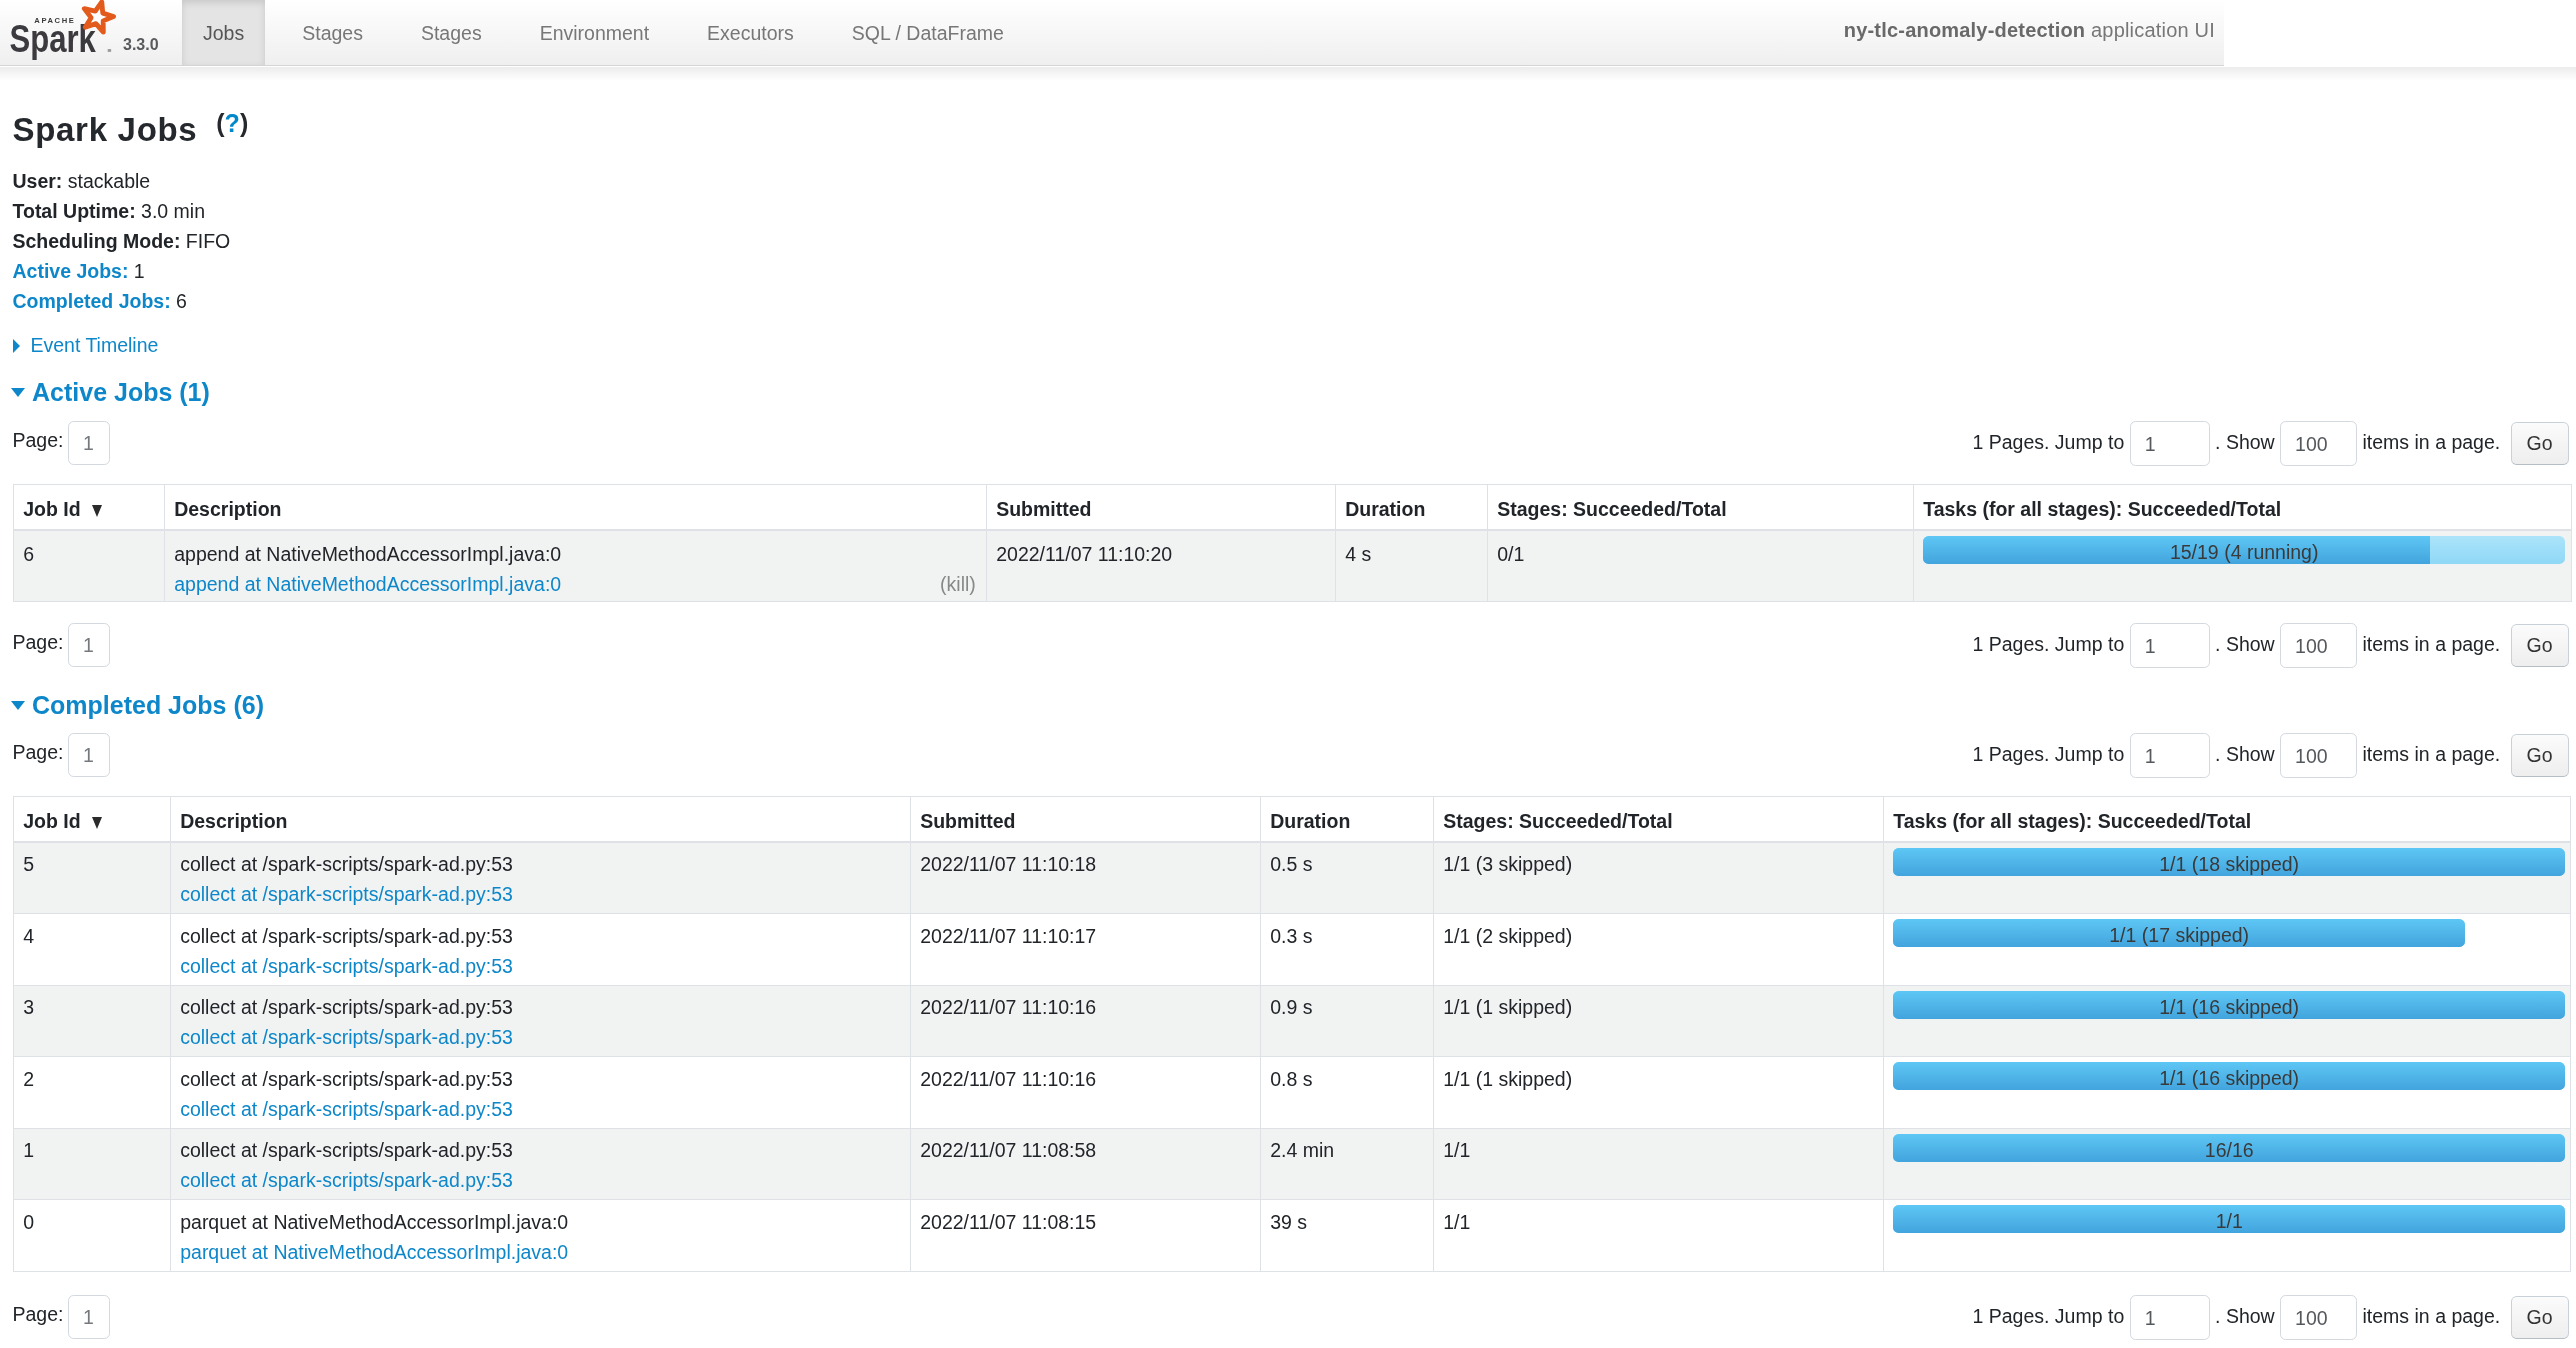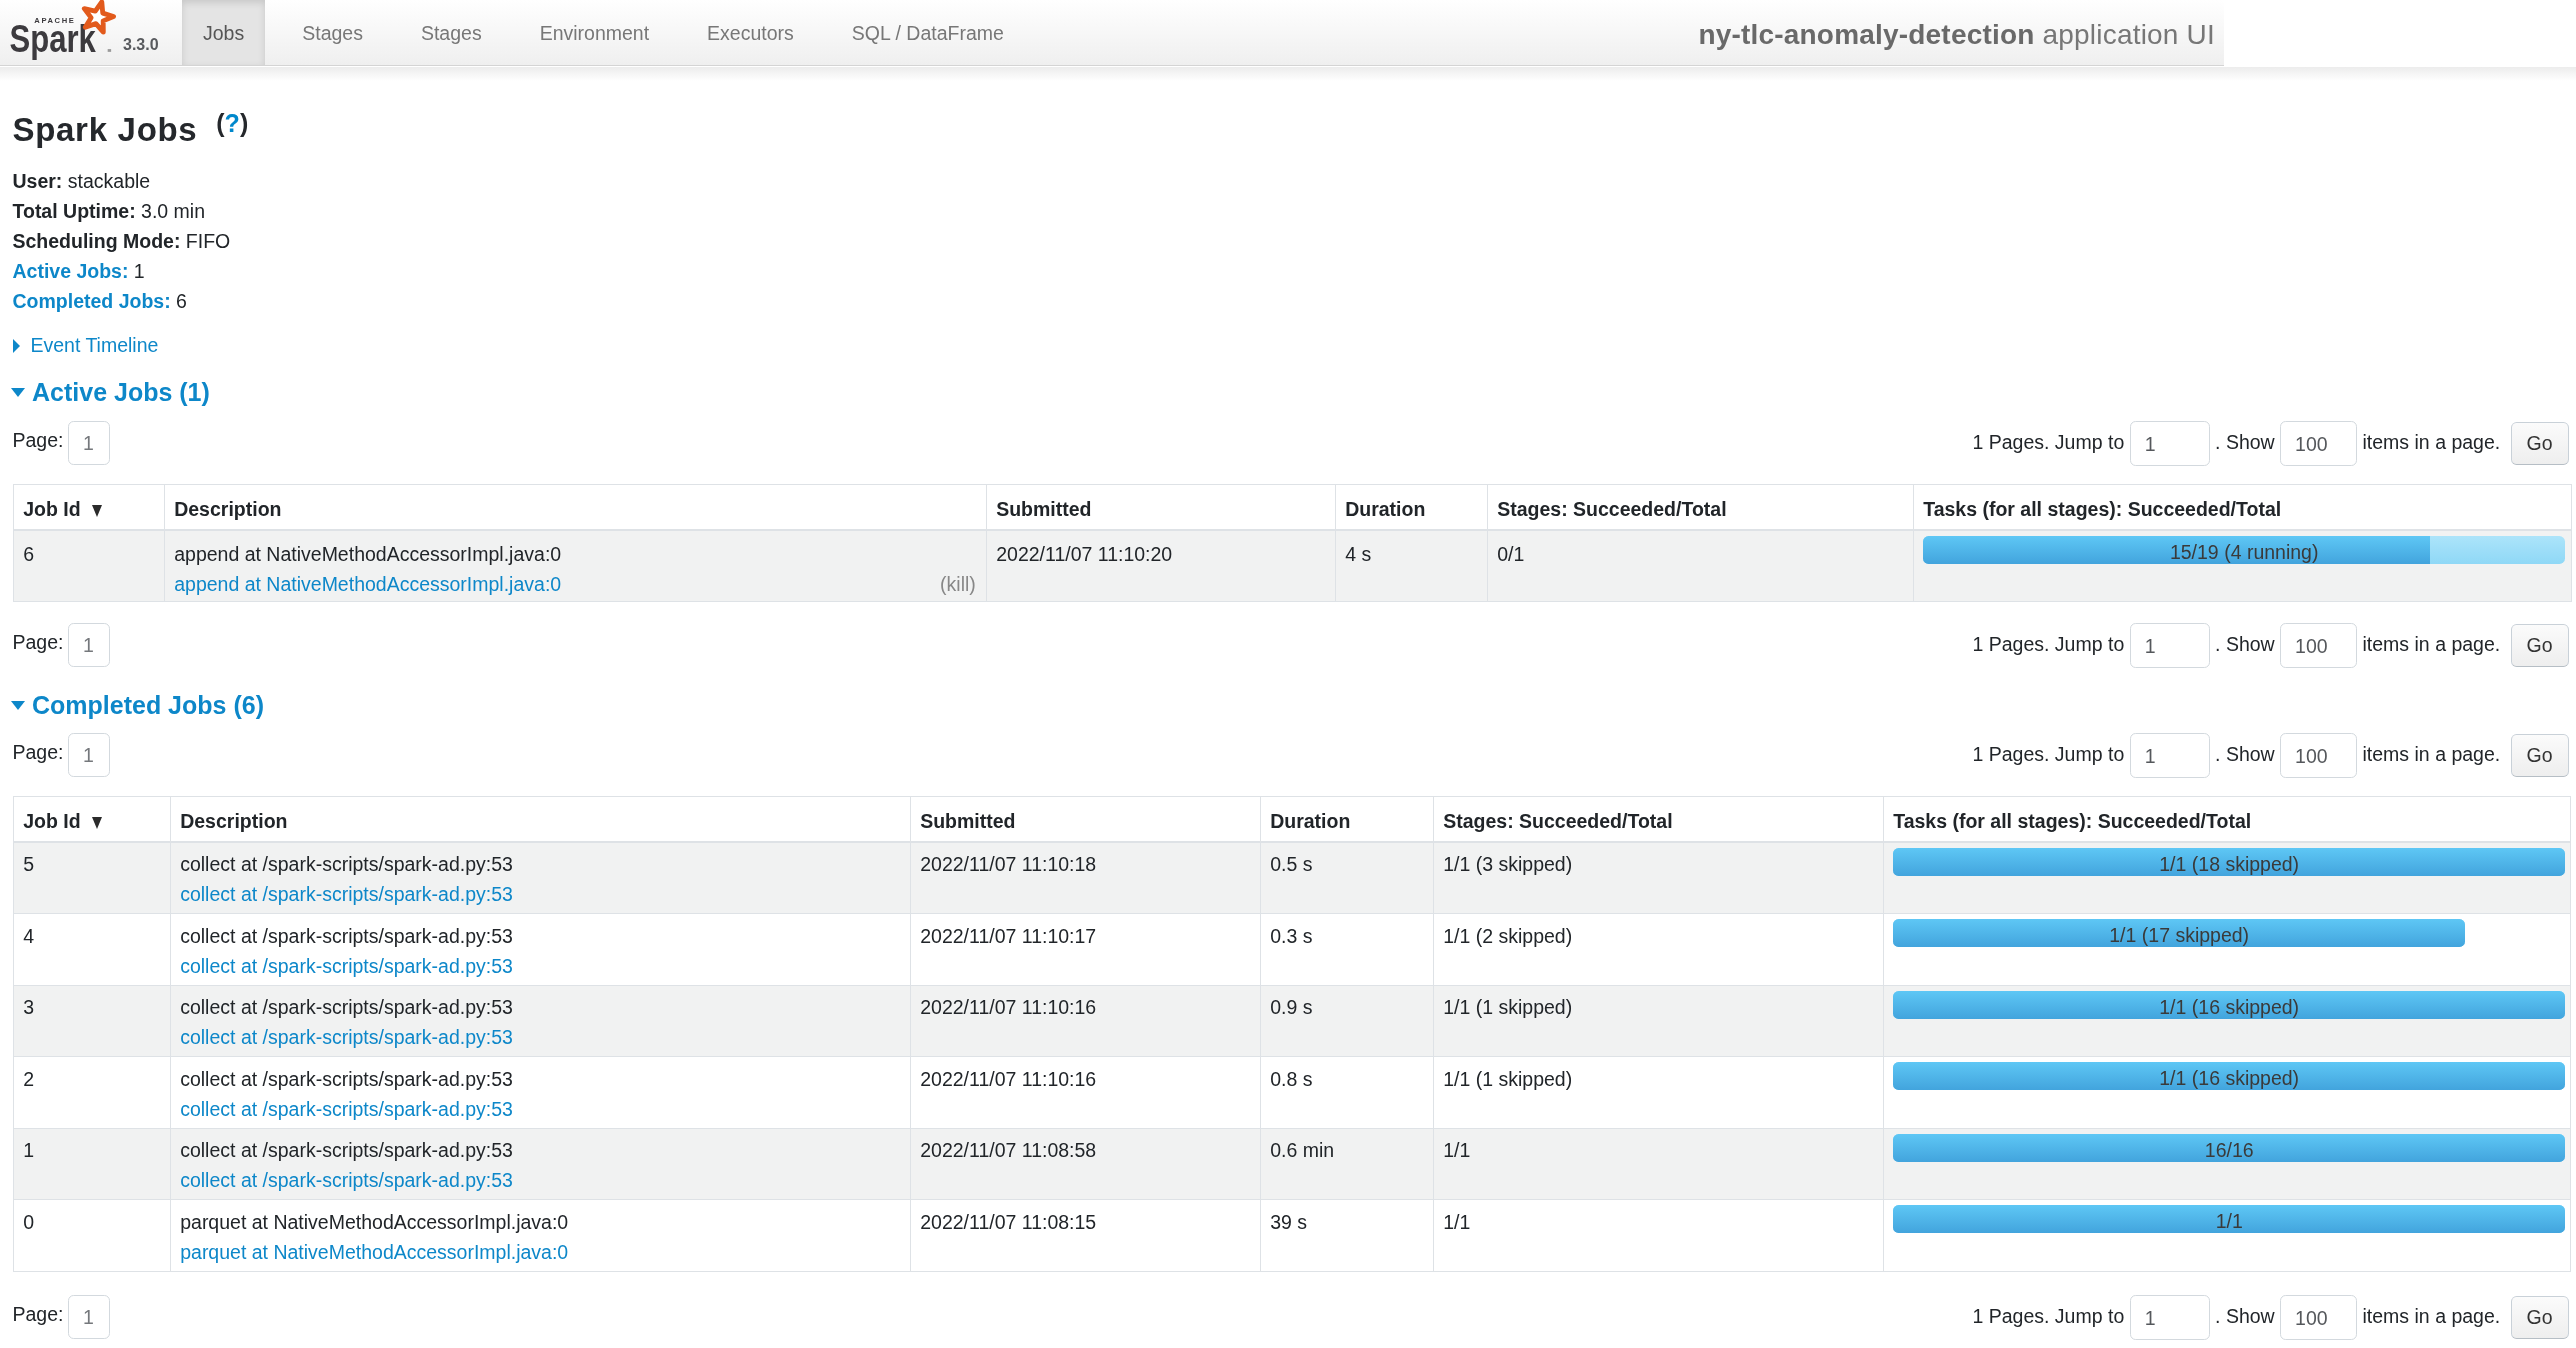--- a/index.html
+++ b/index.html
@@ -9,21 +9,21 @@
 
 
 #navbar { position:absolute; left:0; top:0; width:2224px; height:65px;
   background:linear-gradient(#ffffff, #efefef); border-bottom:1.4px solid #d4d4d4; }
 #navshadow { position:absolute; left:0; top:67px; width:2576px; height:14px;
   background:linear-gradient(#ececec, rgba(255,255,255,0)); }
 #tabs { position:absolute; left:182px; top:0; height:65px; display:flex;gap:16px; }
 #tabs .tab { height:65px; padding:0 21px; color:#777; display:flex; align-items:center; }
 #tabs .tab span { position:relative; top:0.7px; }
 #tabs .tab.active { background:#e4e4e4; color:#555; box-shadow:inset 0 2.8px 7px rgba(0,0,0,0.125); }
-#appname { position:absolute; right:9px; top:19px; color:#777; font-size:28px; letter-spacing:0.2px; }
+#appname { position:absolute; right:9px; top:19px; color:#777; font-size:20px; letter-spacing:0.2px; }
 #appname b { color:#696969; }
 #version { position:absolute; left:123px; top:36px; font-weight:bold; font-size:16px; color:#585a5e; }
 
 
 h2.pagetitle { position:absolute; left:12.5px; top:109px; font-size:33px; font-weight:bold; color:#25282c; letter-spacing:0.7px; }
 h2.pagetitle sup { font-size:25px; font-weight:bold; vertical-align:9px; letter-spacing:0; margin-left:9px; }
 h2.pagetitle sup a { color:#0088cc; text-decoration:none; }
 
 #infolist { position:absolute; left:12.5px; top:166px; line-height:30px; }
 #infolist b { font-weight:bold; }
@@ -277,21 +277,21 @@
           <div class="pbar" style="width:672px;">
             <div class="pfill" style="width:100%;"></div>
             <div class="ptext">1/1 (16 skipped)</div>
           </div>
         </td>
     </tr>
     <tr class="odd">
       <td>1</td>
       <td>collect at /spark-scripts/spark-ad.py:53<br><a class="bluelink">collect at /spark-scripts/spark-ad.py:53</a></td>
       <td>2022/11/07 11:08:58</td>
-      <td>0.6 min</td>
+      <td>2.4 min</td>
       <td>1/1</td>
       <td>
           <div class="pbar" style="width:672px;">
             <div class="pfill" style="width:100%;"></div>
             <div class="ptext">16/16</div>
           </div>
         </td>
     </tr>
     <tr>
       <td>0</td>

